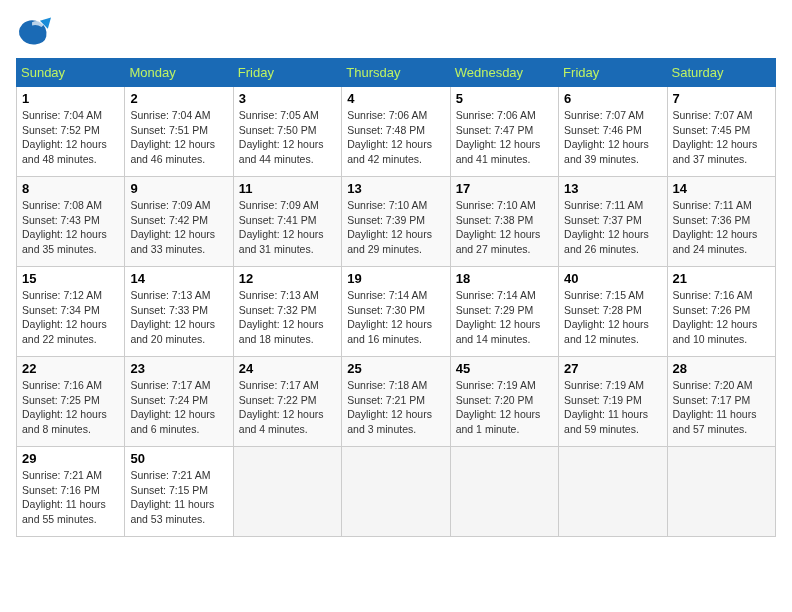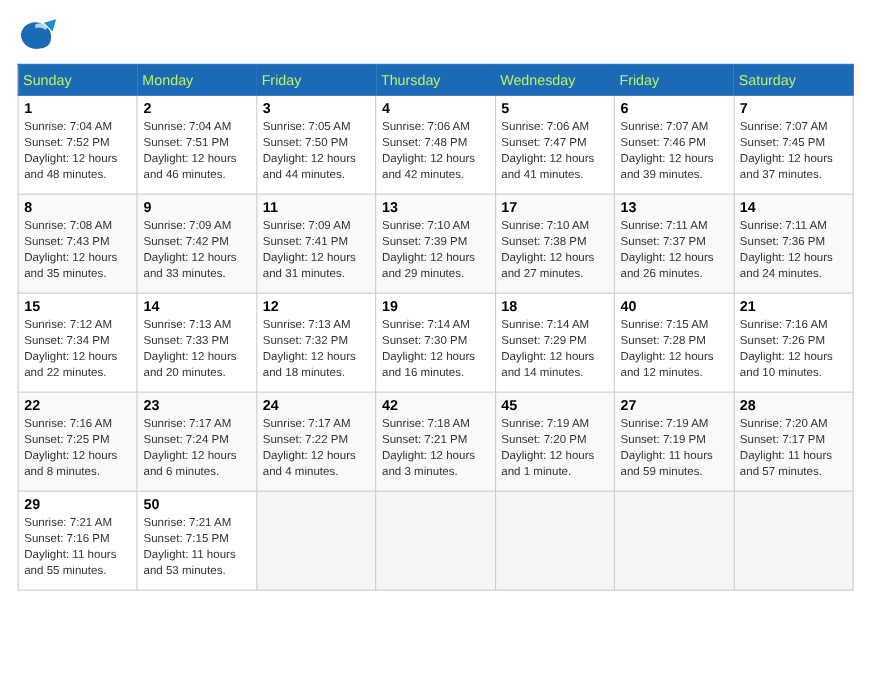--- a/index.html
+++ b/index.html
@@ -218,21 +218,21 @@
         </td>
         <td>
           <span class="day-num">23</span>
           <div class="day-info">Sunrise: 7:17 AM<br>Sunset: 7:24 PM<br>Daylight: 12 hours and 6 minutes.</div>
         </td>
         <td>
           <span class="day-num">24</span>
           <div class="day-info">Sunrise: 7:17 AM<br>Sunset: 7:22 PM<br>Daylight: 12 hours and 4 minutes.</div>
         </td>
         <td>
-          <span class="day-num">42</span>
+          <span class="day-num">25</span>
           <div class="day-info">Sunrise: 7:18 AM<br>Sunset: 7:21 PM<br>Daylight: 12 hours and 3 minutes.</div>
         </td>
         <td>
           <span class="day-num">45</span>
           <div class="day-info">Sunrise: 7:19 AM<br>Sunset: 7:20 PM<br>Daylight: 12 hours and 1 minute.</div>
         </td>
         <td>
           <span class="day-num">27</span>
           <div class="day-info">Sunrise: 7:19 AM<br>Sunset: 7:19 PM<br>Daylight: 11 hours and 59 minutes.</div>
         </td>

